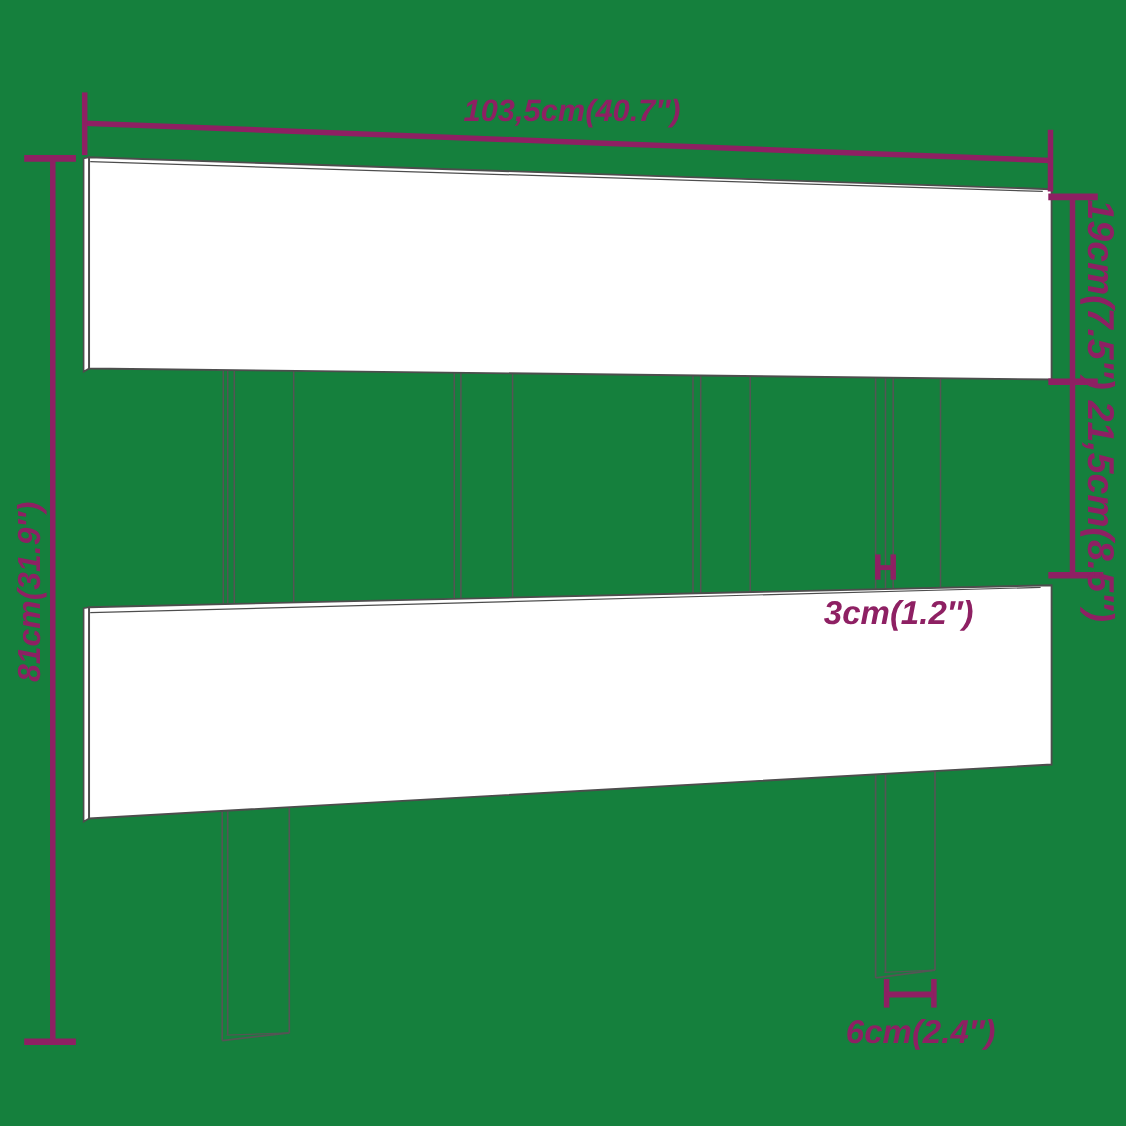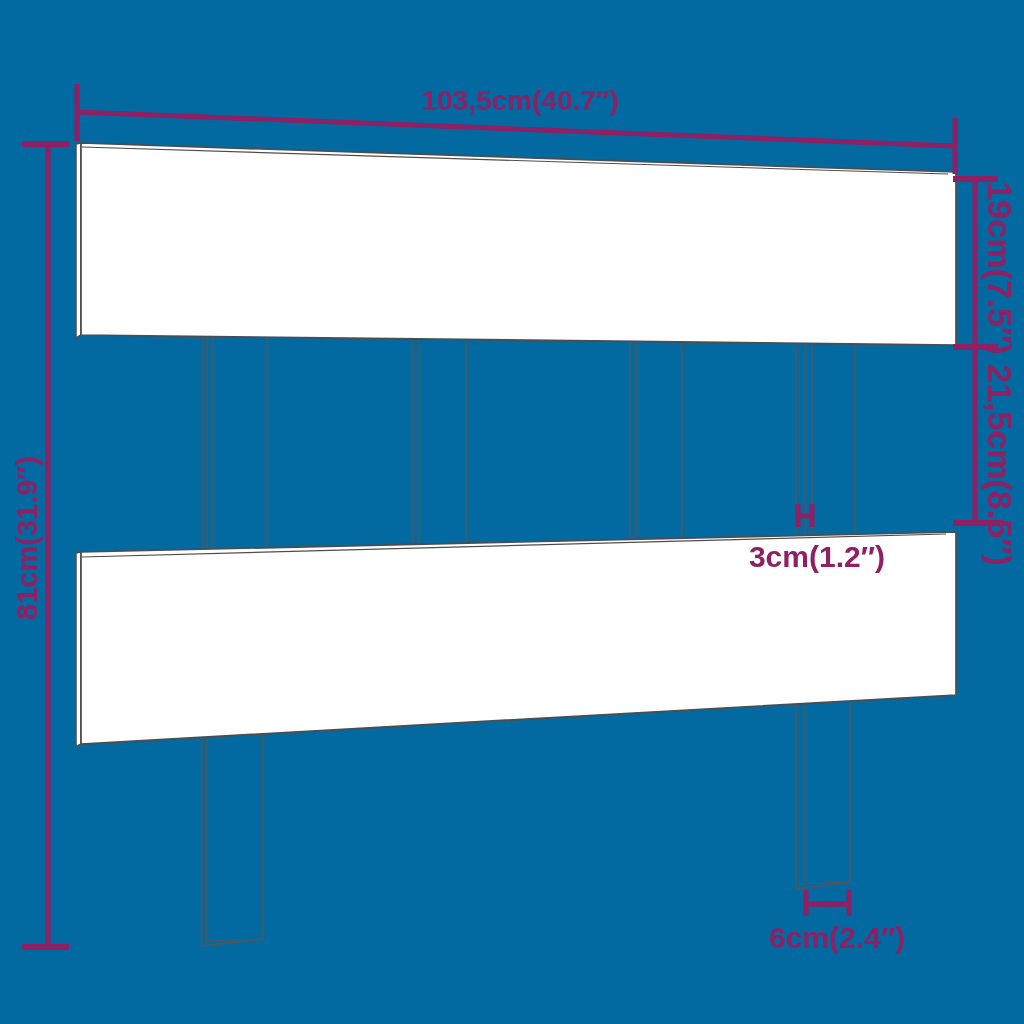--- a/index.html
+++ b/index.html
@@ -8,21 +8,22 @@
     width: 1024px;
     height: 1024px;
     background: #ffffff;
     overflow: hidden;
     font-family: "Liberation Sans", "DejaVu Sans", sans-serif;
   }
   #stage {
     position: relative;
     width: 1024px;
     height: 1024px;
-    background: #0369a1;
+    background: #15803d;
+    font-style: italic;
   }
   svg { display: block; }
   text {
     font-family: "Liberation Sans", "DejaVu Sans", sans-serif;
     font-weight: bold;
   }
 </style>
 </head>
 <body>
 

